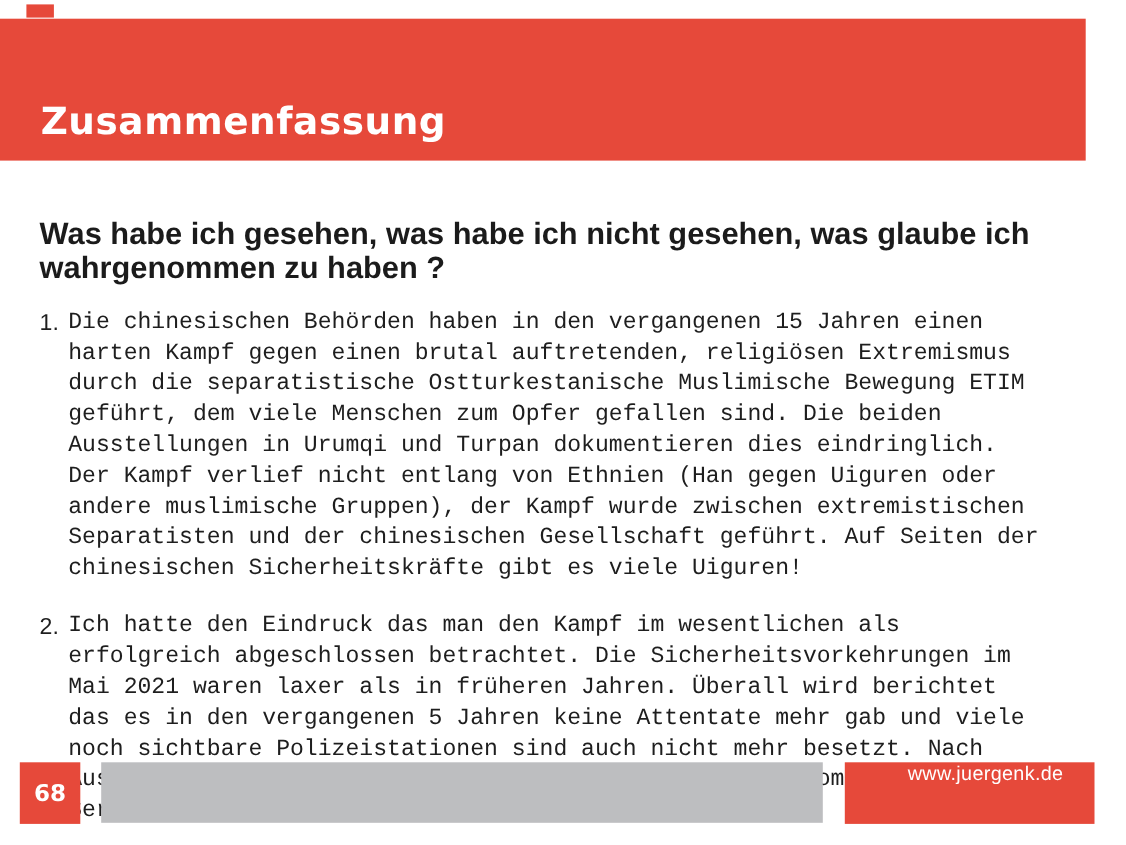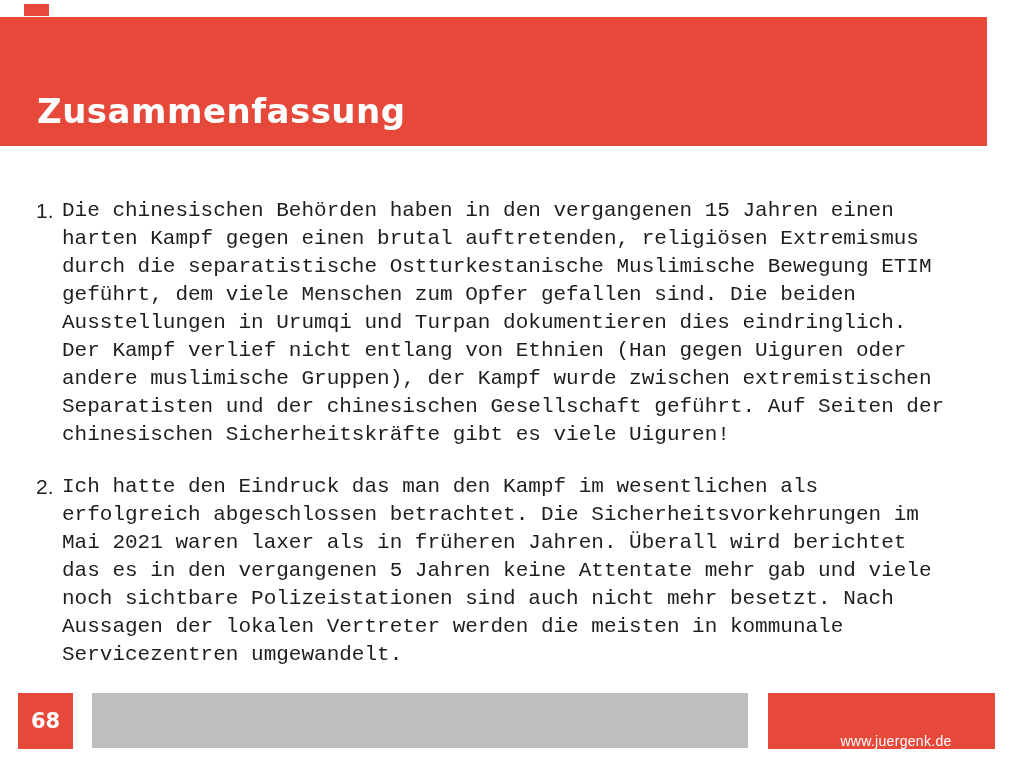--- a/index.html
+++ b/index.html
@@ -85,37 +85,38 @@
   .footer-gray-bar{
     position:absolute;left:92px;top:693px;
     width:656px;height:55px;
     background:var(--footer-gray);
   }
   .website-box{
     position:absolute;left:768px;top:693px;
     width:256px;height:56px;
     background:var(--accent-red);
     color:#ffffff;
-    display:flex;align-items:flex-end;justify-content:center;
-    font-size:14px;
+    display:flex;align-items:flex-start;justify-content:center;
+    font-size:18px;
     letter-spacing:0.3px;
   }
 </style>
 </head>
 <body>
 
 <div class="slide">
 
   <div class="accent-square"></div>
 
   <header class="title-bar">
     <h1 class="slide-title">Zusammenfassung</h1>
   </header>
 
   <main class="content">
+    <h2 class="question-heading">Was habe ich gesehen, was habe ich nicht gesehen, was glaube ich wahrgenommen zu haben ?</h2>
 
     <div class="summary-list">
       <div class="list-item">
         <span class="item-number">1.</span>
         <span class="item-text">Die chinesischen Behörden haben in den vergangenen 15 Jahren einen harten Kampf gegen einen brutal auftretenden, religiösen Extremismus durch die separatistische Ostturkestanische Muslimische Bewegung ETIM geführt, dem viele Menschen zum Opfer gefallen sind. Die beiden Ausstellungen in Urumqi und Turpan dokumentieren dies eindringlich. Der Kampf verlief nicht entlang von Ethnien (Han gegen Uiguren oder andere muslimische Gruppen), der Kampf wurde zwischen extremistischen Separatisten und der chinesischen Gesellschaft geführt. Auf Seiten der chinesischen Sicherheitskräfte gibt es viele Uiguren!</span>
       </div>
       <div class="list-item">
         <span class="item-number">2.</span>
         <span class="item-text">Ich hatte den Eindruck das man den Kampf im wesentlichen als erfolgreich abgeschlossen betrachtet. Die Sicherheitsvorkehrungen im Mai 2021 waren laxer als in früheren Jahren. Überall wird berichtet das es in den vergangenen 5 Jahren keine Attentate mehr gab und viele noch sichtbare Polizeistationen sind auch nicht mehr besetzt. Nach Aussagen der lokalen Vertreter werden die meisten in kommunale Servicezentren umgewandelt.</span>
       </div>

